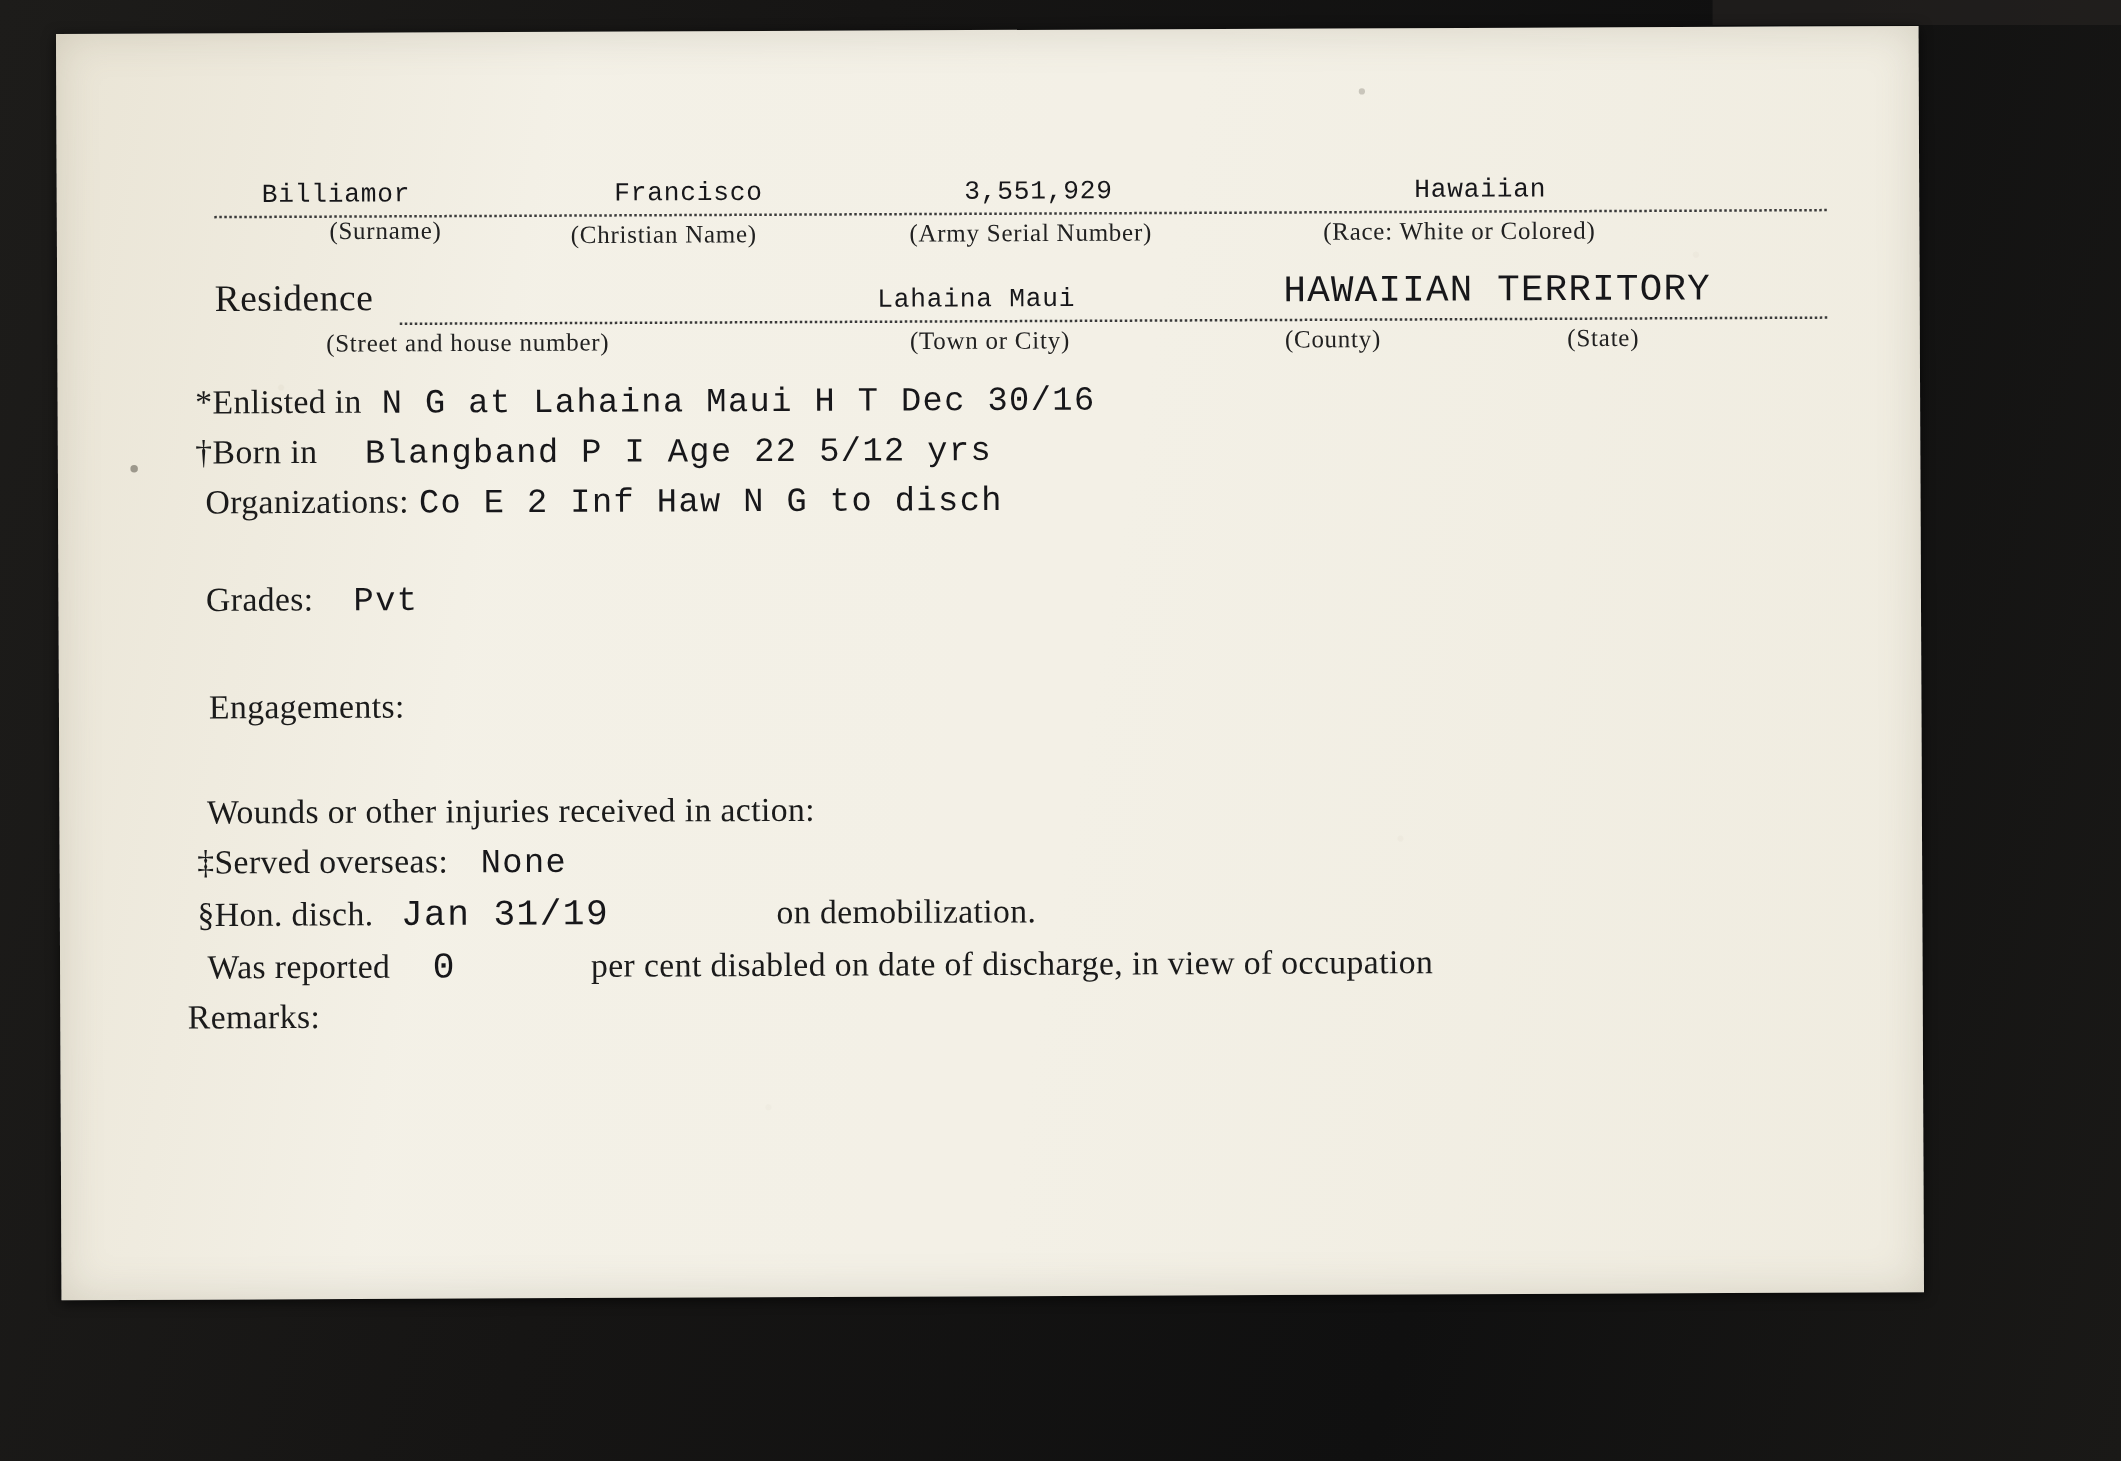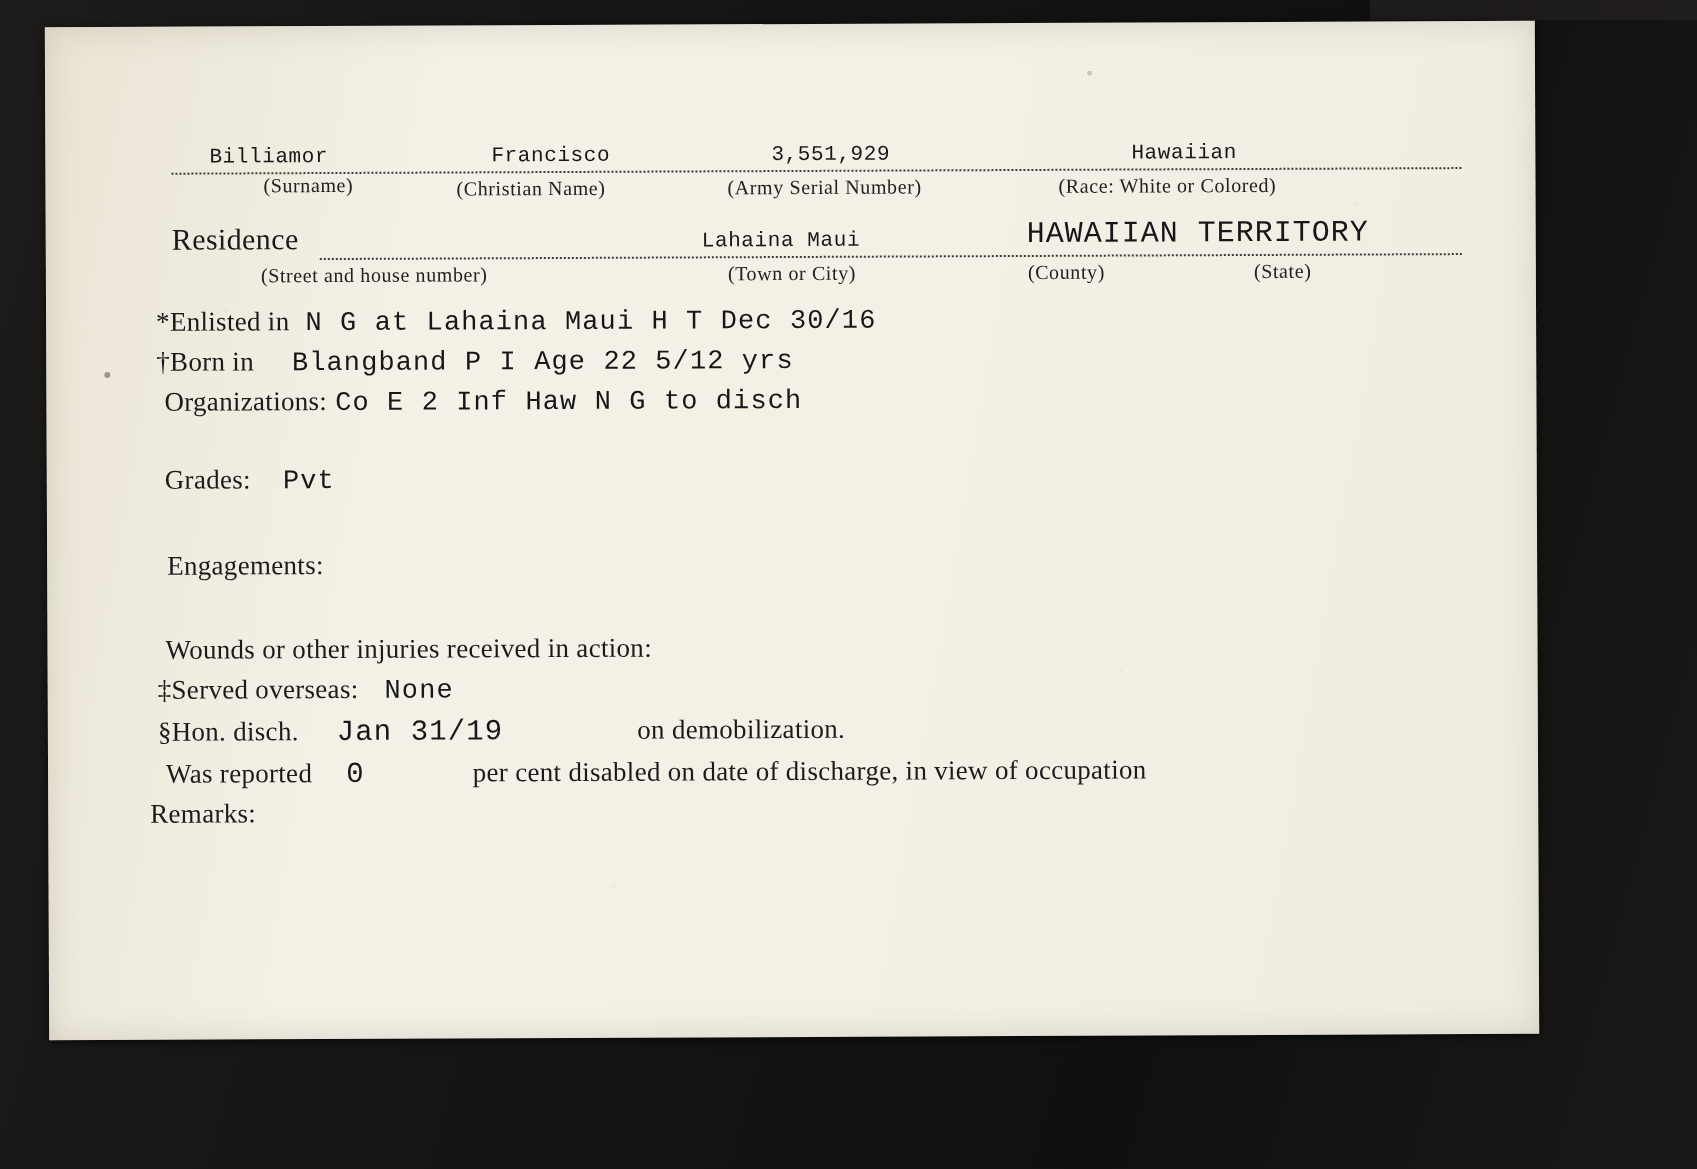--- a/index.html
+++ b/index.html
@@ -246,21 +246,21 @@
         <span class="val" style="margin-left:18px;"></span>
       </div>
 
       <div class="line" style="left:110px; top:648px;">
         <span class="lbl">‡Served overseas:</span>
         <span class="val" style="margin-left:22px;">None</span>
       </div>
 
       <div class="line" style="left:110px; top:690px;">
         <span class="lbl">§Hon. disch.</span>
-        <span class="val big" style="margin-left:34px;">Jan 31/19</span>
+        <span class="val big" style="margin-left:18px;">Jan 31/19</span>
         <span class="lbl" style="margin-left:130px;text-align:right;">on demobilization.</span>
       </div>
 
       <div class="line" style="left:118px; top:732px;">
         <span class="lbl">Was reported</span>
         <span class="val big" style="margin-left:30px;">0</span>
         <span class="lbl" style="margin-left:104px;">per cent disabled on date of discharge, in view of occupation</span>
       </div>
 
       <div class="line" style="left:102px; top:772px;">

